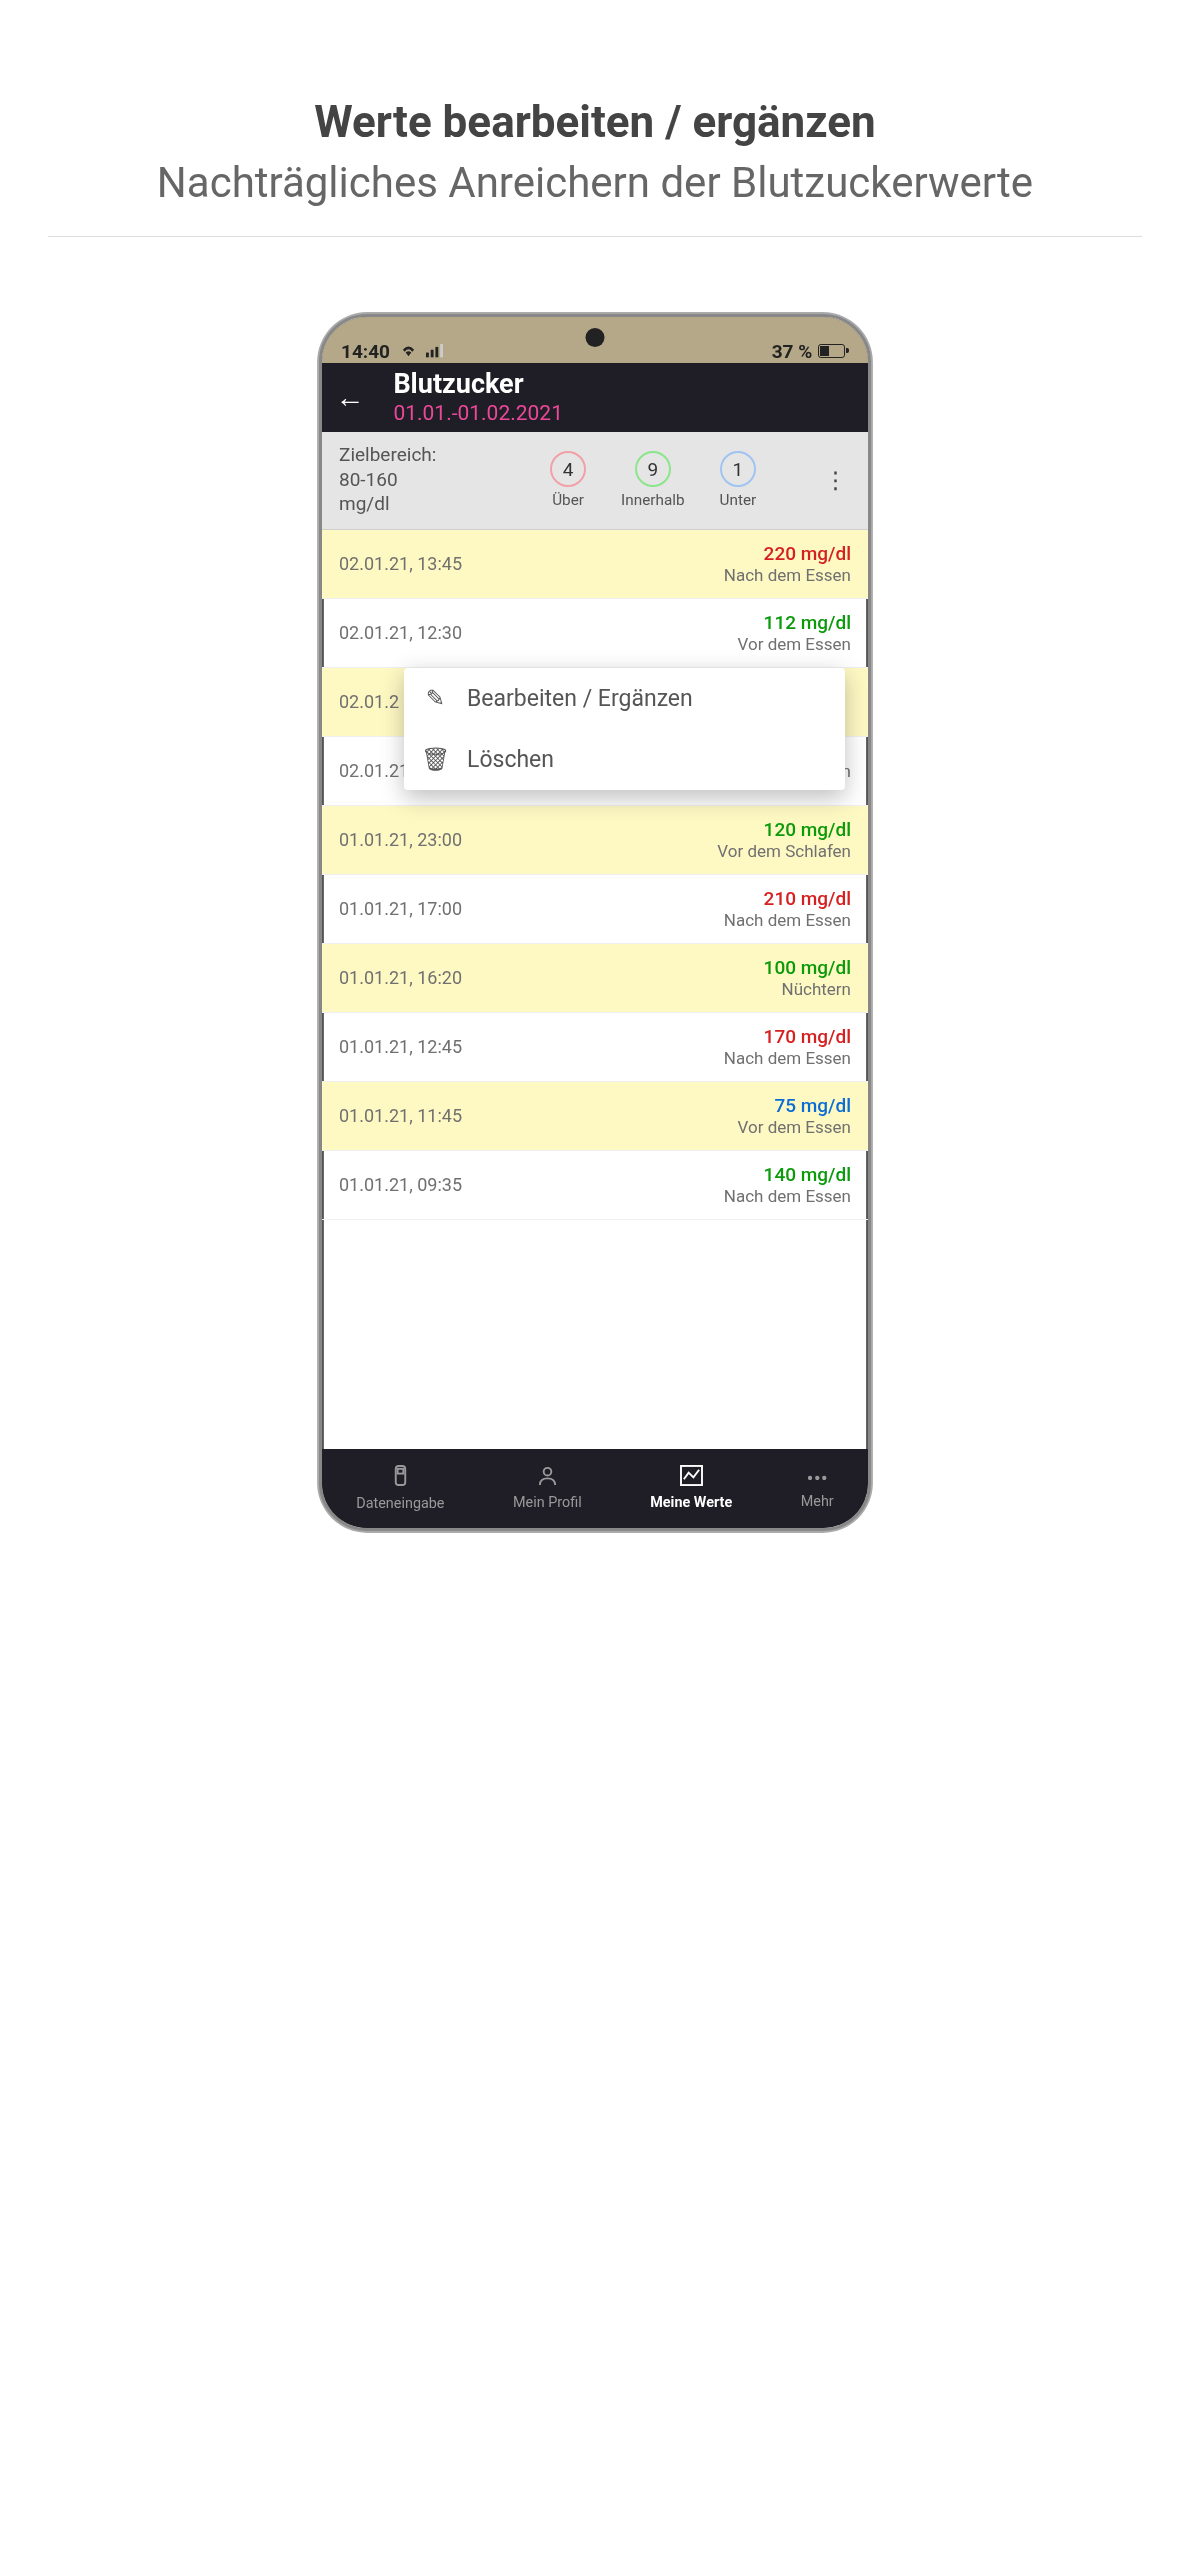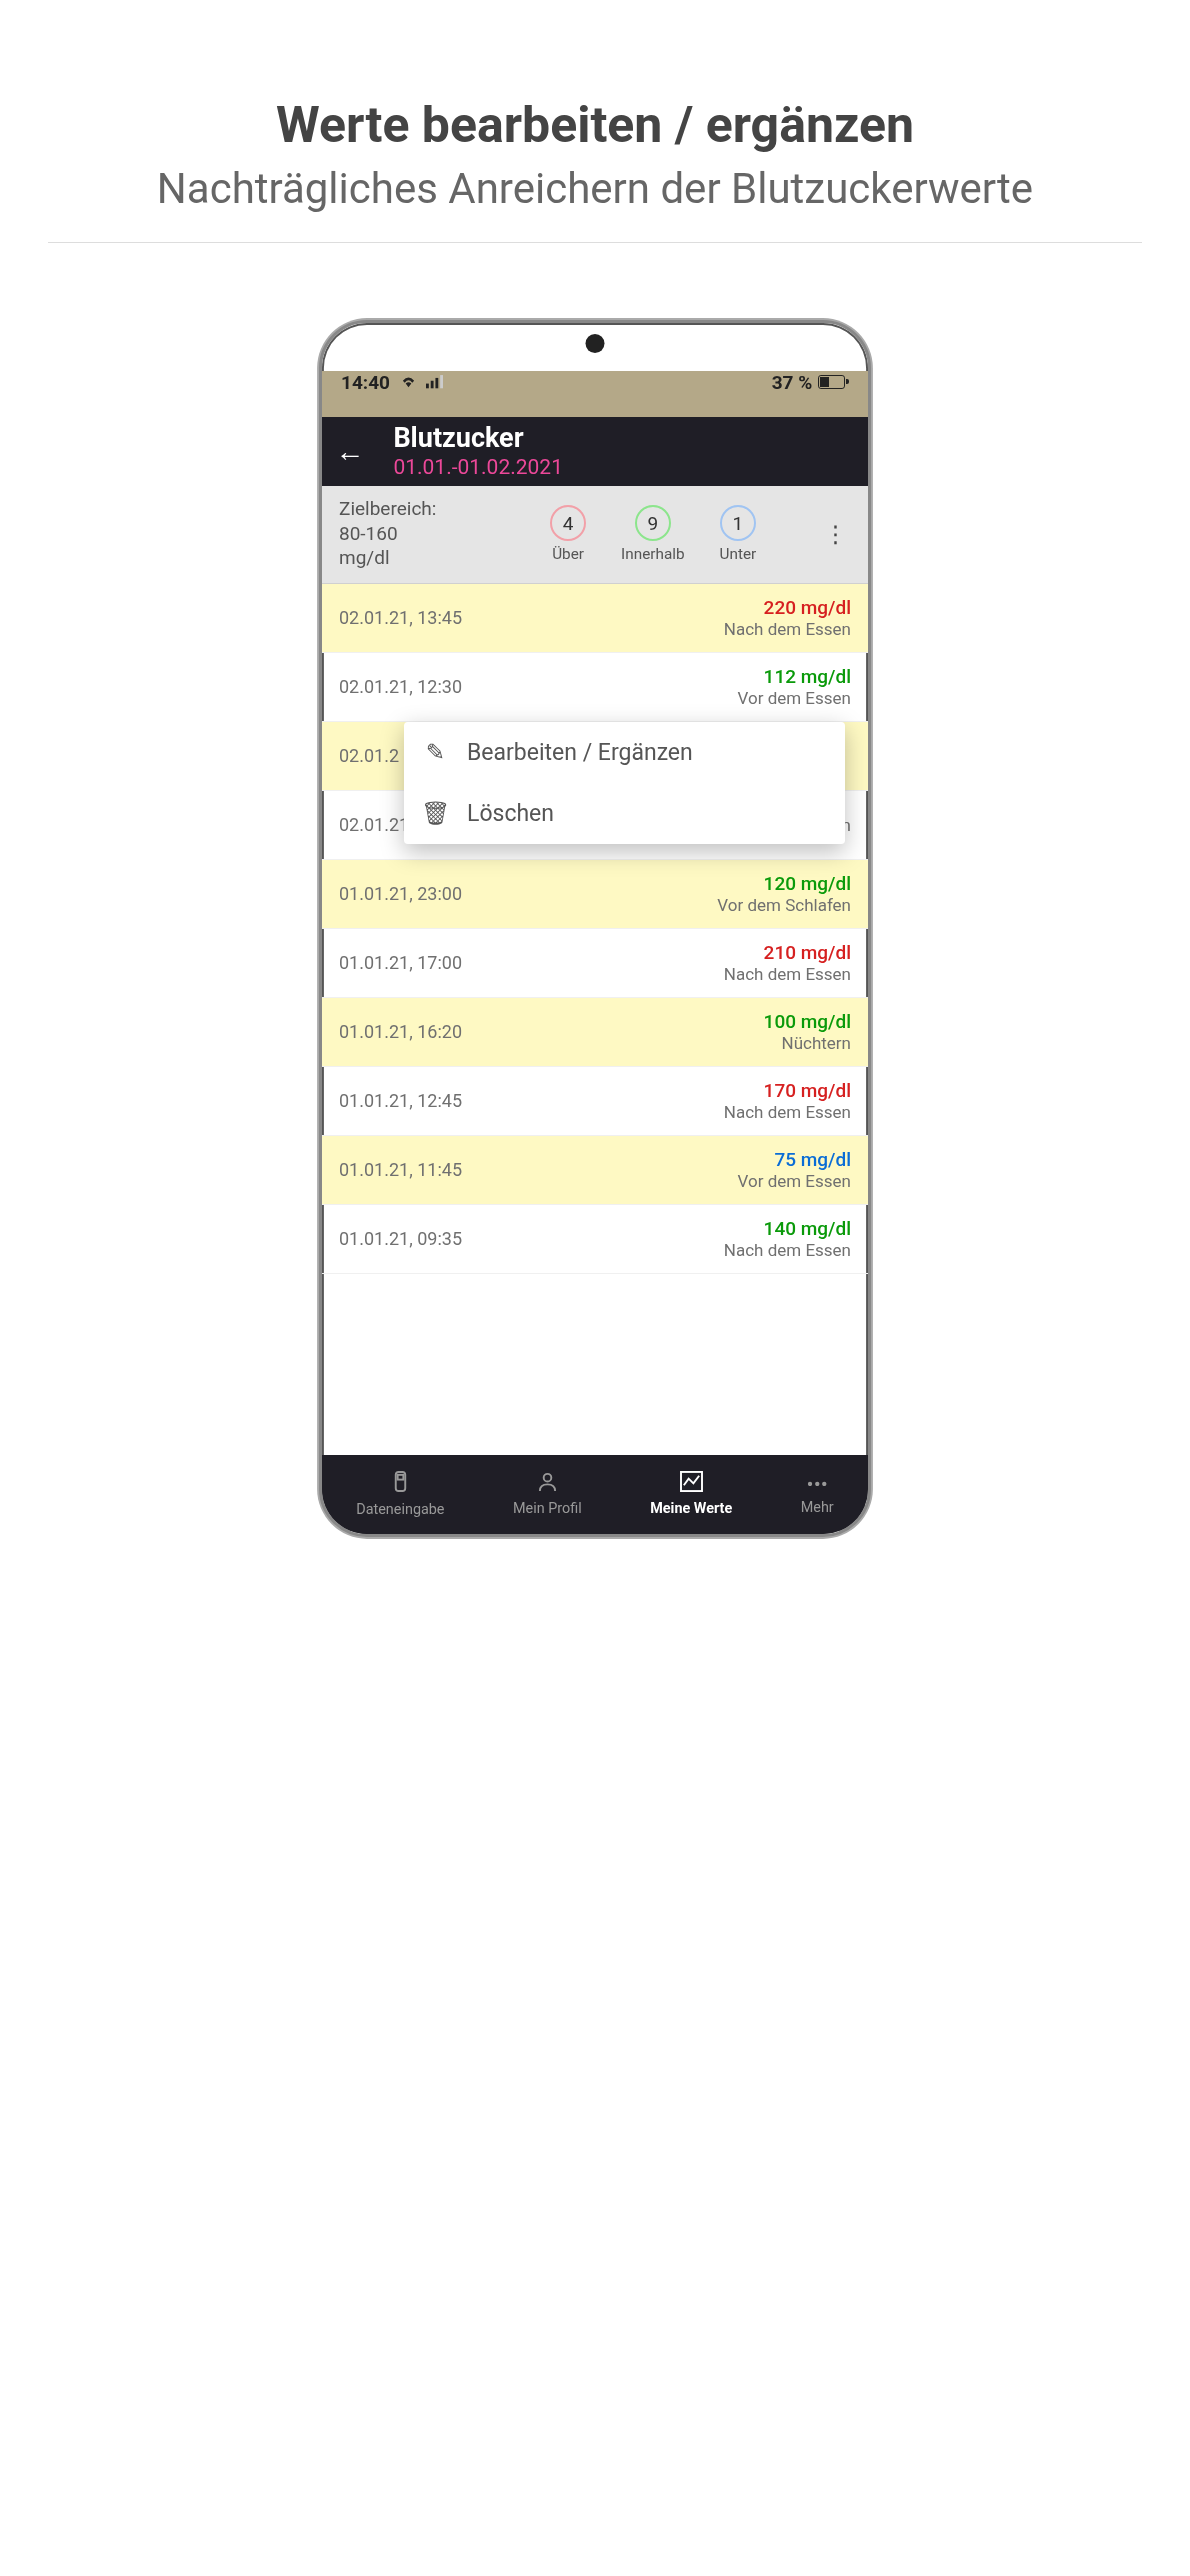--- a/index.html
+++ b/index.html
@@ -8,21 +8,21 @@
   font-family: -apple-system, BlinkMacSystemFont, "Segoe UI", Roboto, sans-serif;
   width: 1190px;
   height: 2576px;
   position: relative;
 }
 .page-header {
   text-align: center;
   padding-top: 96px;
 }
 .page-title {
-  font-size: 50px;
+  font-size: 44px;
   font-weight: 700;
   color: #444;
   margin-bottom: 9.6px;
 }
 .page-subtitle {
   font-size: 42px;
   color: #666;
   font-weight: 400;
 }
 .divider {
@@ -52,27 +52,26 @@
   width: 19px;
   height: 19px;
   background: #222;
   border-radius: 50%;
   z-index: 10;
 }
 .status-bar {
   height: 46px;
   background: #b4a888;
   display: flex;
-  align-items: flex-start;
+  align-items: flex-end;
   justify-content: space-between;
   padding: 0 23px 0 19px;
   font-size: 19px;
   font-weight: 700;
   color: #222;
-  margin-top: 48px;
 }
 .status-right { display: flex; align-items: center; gap: 5.8px; }
 .battery-icon {
   width: 27px;
   height: 14.4px;
   border: 1.9px solid #222;
   border-radius: 2.9px;
   position: relative;
 }
 .battery-icon::after {

